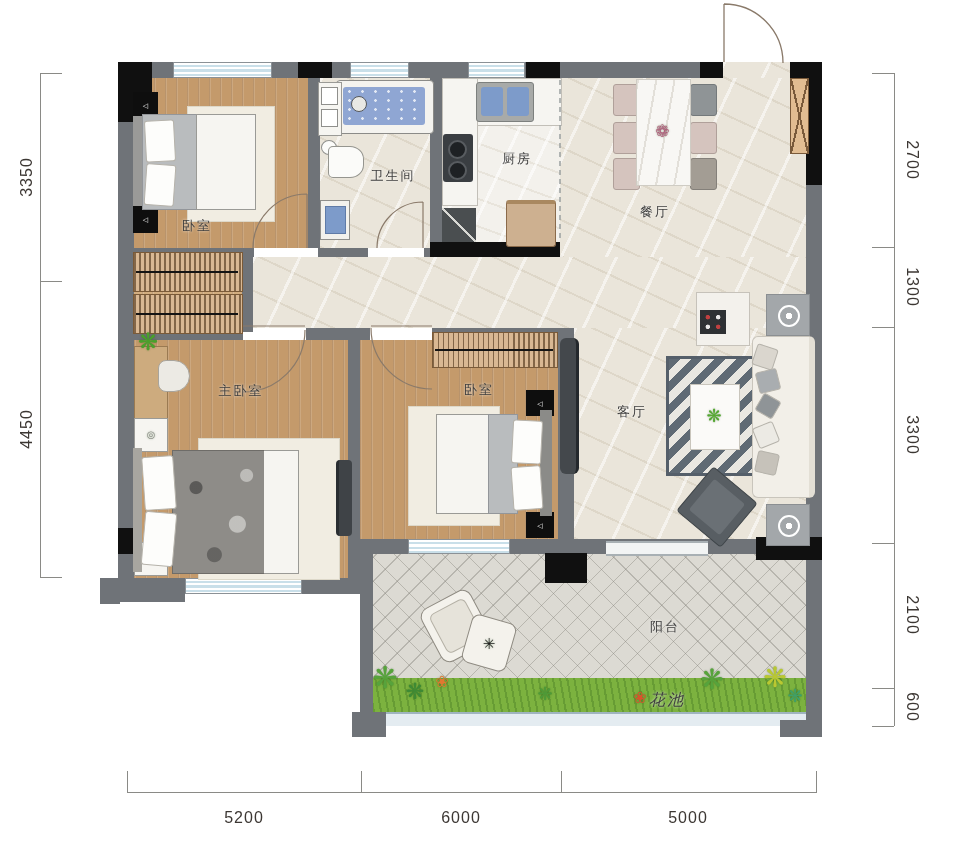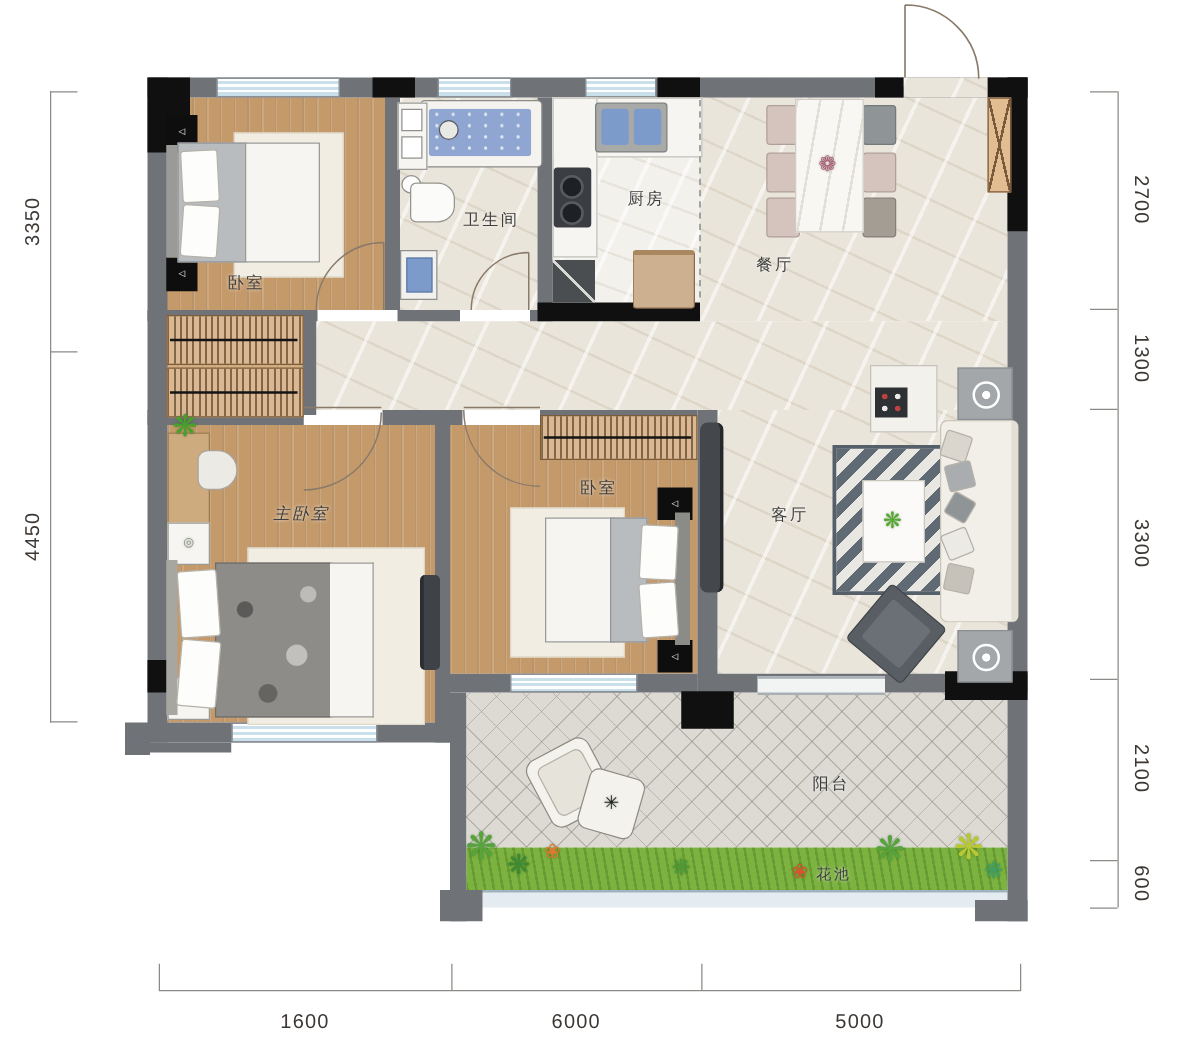--- a/index.html
+++ b/index.html
@@ -242,26 +242,26 @@
     <path d="M307 194 L307 248 M307 194 A54 54 0 0 0 253 248" fill="none" stroke="#8a7a6a" stroke-width="1.2"></path>
     <path d="M423 202 L423 248 M423 202 A46 46 0 0 0 377 248" fill="none" stroke="#8a7a6a" stroke-width="1.2"></path>
     <path d="M243 326 L305 326 M305 330 A62 62 0 0 1 243 392" fill="none" stroke="#8a7a6a" stroke-width="1.2"></path>
     <path d="M371 326 L432 326 M371 328 A61 61 0 0 0 432 389" fill="none" stroke="#8a7a6a" stroke-width="1.2"></path>
     <path d="M560 80 L560 240" fill="none" stroke="#9aa0a0" stroke-width="1.5" stroke-dasharray="5 4"></path>
   </svg>
 
   <span class="label" style="left:197px;top:226px;">卧室</span>
   <span class="label" style="left:393px;top:176px;">卫生间</span>
   <span class="label" style="left:517px;top:159px;">厨房</span>
-  <span class="label" style="left:620px;top:212px;text-align:right;">餐厅</span>
-  <span class="label" style="left:241px;top:411px;font-style:italic;">主卧室</span>
+  <span class="label" style="left:655px;top:212px;text-align:right;">餐厅</span>
+  <span class="label" style="left:241px;top:391px;">主卧室</span>
   <span class="label" style="left:479px;top:390px;">卧室</span>
   <span class="label" style="left:632px;top:412px;">客厅</span>
   <span class="label" style="left:665px;top:627px;">阳台</span>
-  <span class="label" style="left:667px;top:700px;font-size:12px;">花池</span>
+  <span class="label" style="left:667px;top:700px;font-size:16px;font-style:italic;">花池</span>
 
   <div class="abs dim-line" style="left:40px;top:73px;width:1px;height:505px;"></div>
   <div class="abs dim-line" style="left:40px;top:73px;width:22px;height:1px;"></div>
   <div class="abs dim-line" style="left:40px;top:281px;width:22px;height:1px;"></div>
   <div class="abs dim-line" style="left:40px;top:577px;width:22px;height:1px;"></div>
   <span class="dim-label vl" style="left:27px;top:177px;">3350</span>
   <span class="dim-label vl" style="left:27px;top:429px;">4450</span>
 
   <div class="abs dim-line" style="left:894px;top:73px;width:1px;height:653px;"></div>
   <div class="abs dim-line" style="left:872px;top:73px;width:22px;height:1px;"></div>
@@ -274,17 +274,17 @@
   <span class="dim-label vr" style="left:912px;top:287px;">1300</span>
   <span class="dim-label vr" style="left:912px;top:435px;">3300</span>
   <span class="dim-label vr" style="left:912px;top:615px;">2100</span>
   <span class="dim-label vr" style="left:912px;top:707px;">600</span>
 
   <div class="abs dim-line" style="left:127px;top:792px;width:690px;height:1px;"></div>
   <div class="abs dim-line" style="left:127px;top:771px;width:1px;height:21px;"></div>
   <div class="abs dim-line" style="left:361px;top:771px;width:1px;height:21px;"></div>
   <div class="abs dim-line" style="left:561px;top:771px;width:1px;height:21px;"></div>
   <div class="abs dim-line" style="left:816px;top:771px;width:1px;height:21px;"></div>
-  <span class="dim-label h" style="left:244px;top:818px;">1600</span>
+  <span class="dim-label h" style="left:244px;top:818px;">5200</span>
   <span class="dim-label h" style="left:461px;top:818px;">6000</span>
   <span class="dim-label h" style="left:688px;top:818px;">5000</span>
 
 </div>
 
 </body></html>

